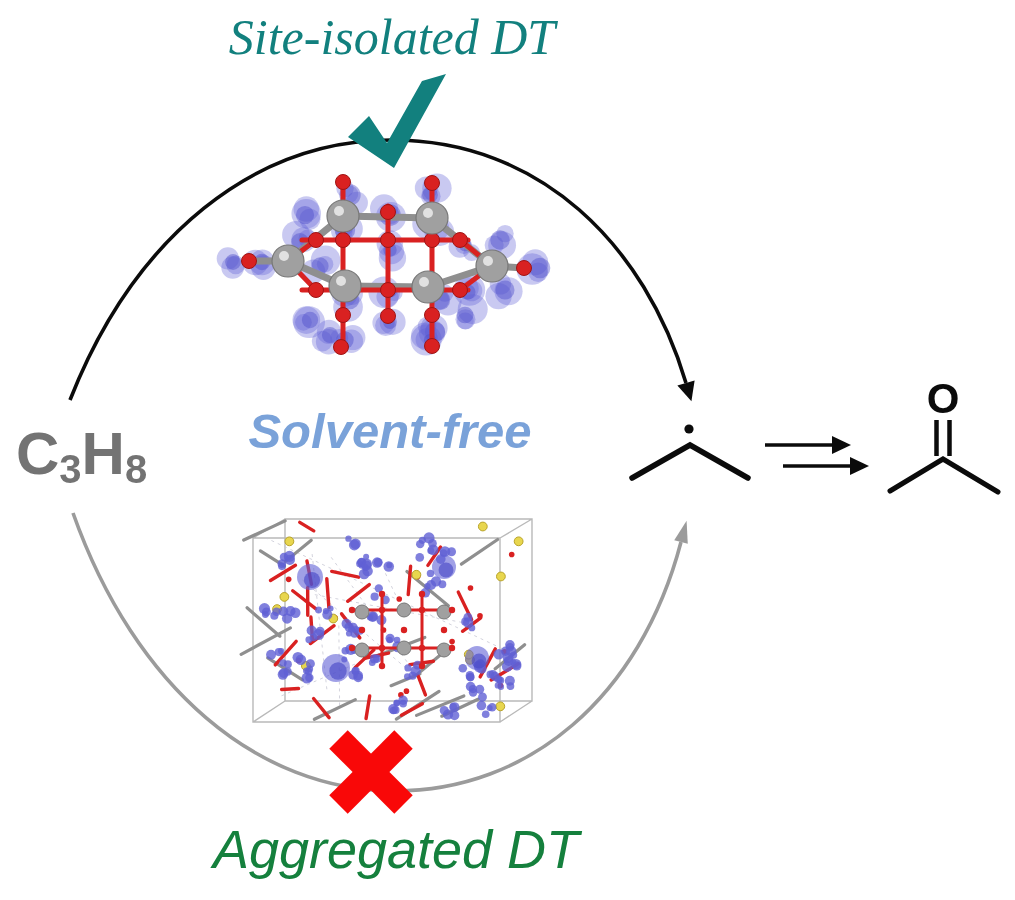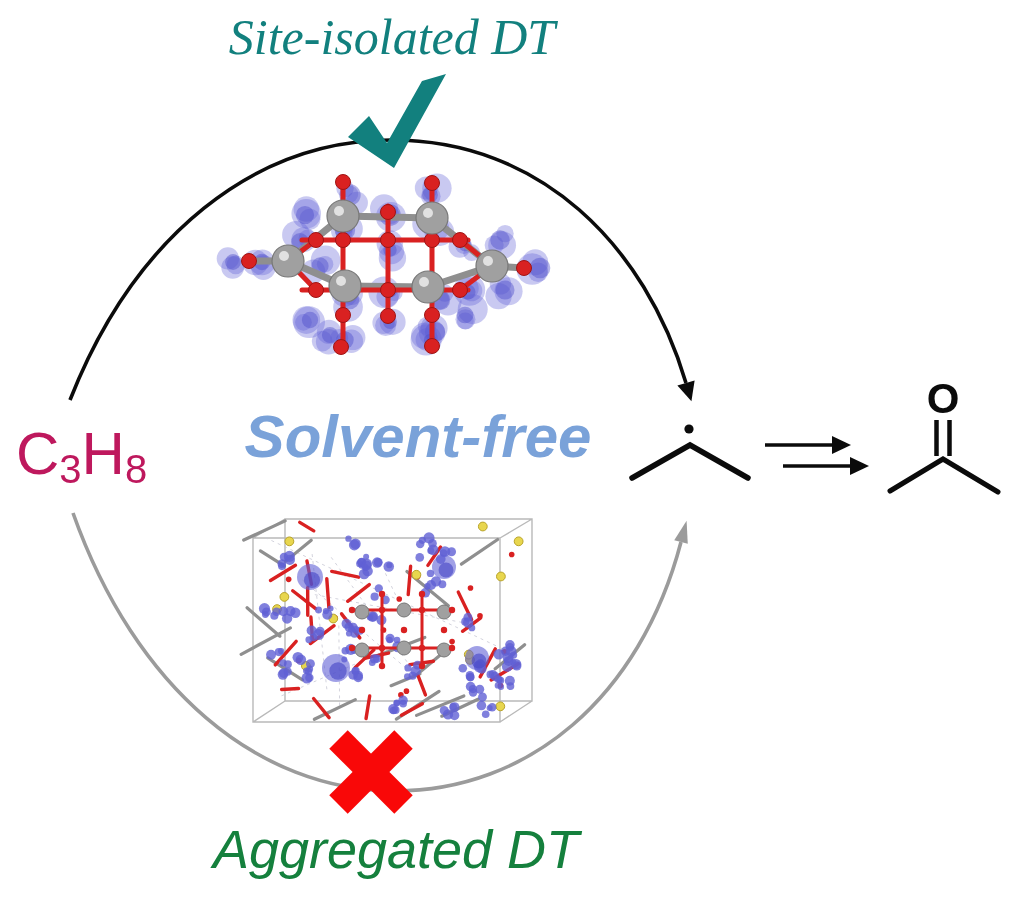--- a/index.html
+++ b/index.html
@@ -3,23 +3,23 @@
 <meta charset="utf-8">
 <style>
   html,body{margin:0;padding:0;background:#ffffff;}
   .stage{
     position:relative;width:1015px;height:900px;background:#ffffff;overflow:hidden;
     font-family:"Liberation Sans","DejaVu Sans",sans-serif;
   }
   .stage svg{position:absolute;left:0;top:0;}
   .lbl{position:absolute;white-space:nowrap;line-height:1;}
   .lbl-top{top:12px;left:392px;transform:translateX(-50%);font-size:50px;font-style:italic;font-weight:400;font-family:Liberation Serif, serif;}
-  .lbl-solvent{top:407px;left:390px;transform:translateX(-50%);font-size:60px;font-style:italic;font-weight:700;margin-left:28px;}
+  .lbl-solvent{top:407px;left:390px;transform:translateX(-50%);font-size:49px;font-style:italic;font-weight:700;}
   .lbl-bottom{top:822px;left:396px;transform:translateX(-50%);font-size:54px;font-style:italic;font-weight:400;}
-  .formula{top:424px;left:16px;font-size:60px;color:#be185d;font-weight:400;}
+  .formula{top:424px;left:16px;font-size:60px;color:#737373;font-weight:700;}
   .formula sub{font-size:40px;vertical-align:baseline;position:relative;bottom:-0.22em;}
 </style>
 </head>
 <body>
 
 <div class="stage">
 
   <svg width="1015" height="900" viewBox="0 0 1015 900">
     <defs>
       <marker id="mBlack" markerUnits="userSpaceOnUse" markerWidth="30" markerHeight="22" viewBox="0 0 30 22" refX="2" refY="11" orient="auto">

